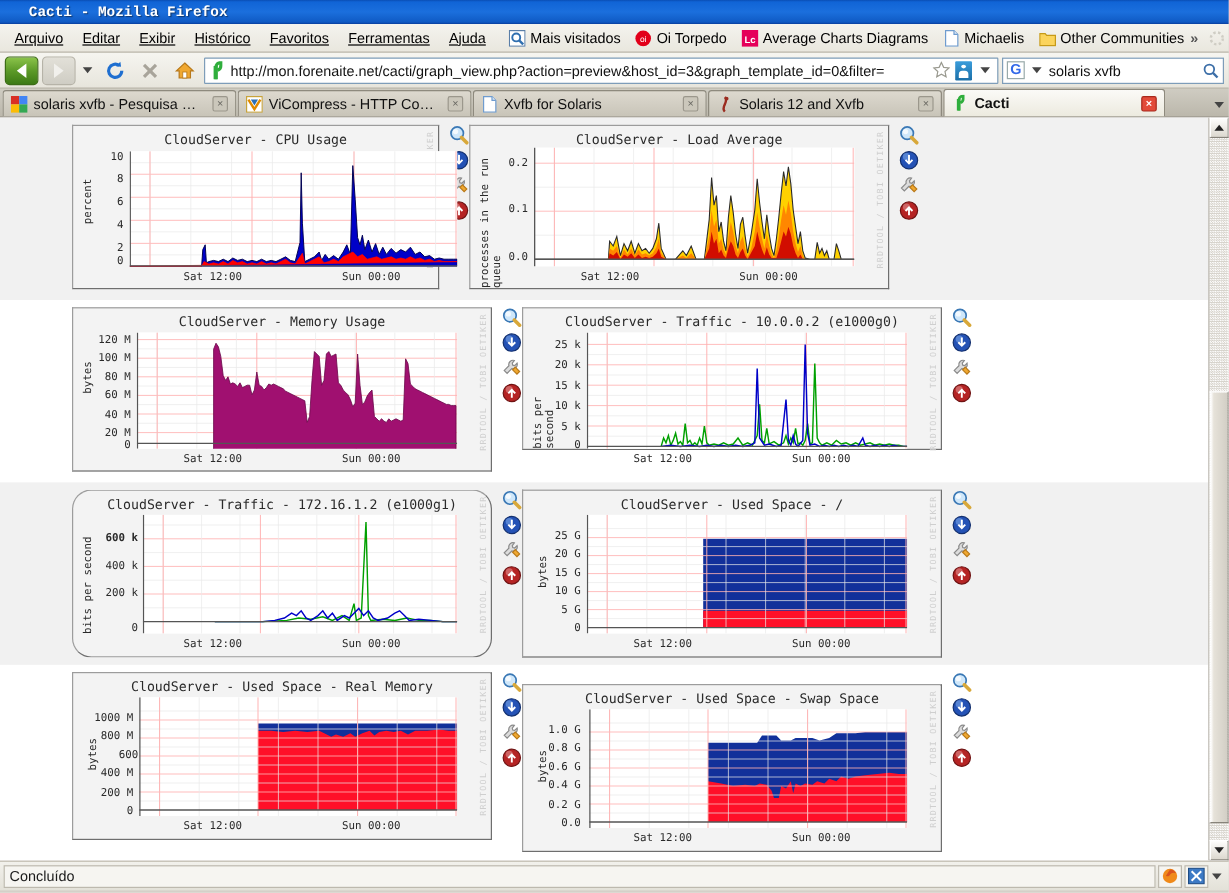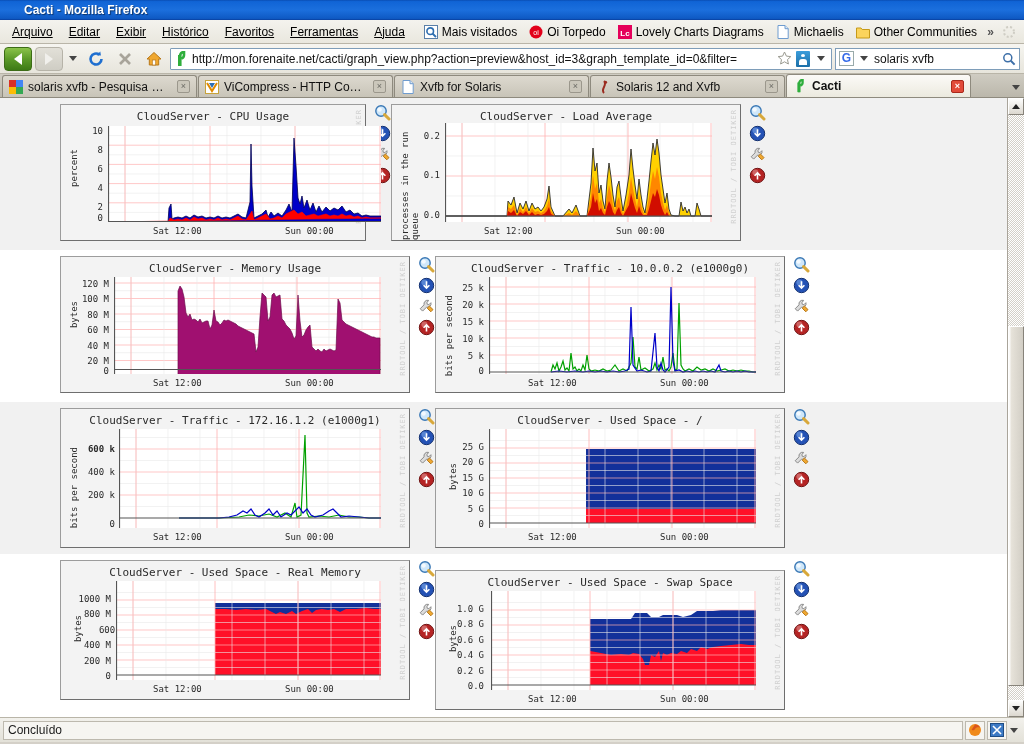--- a/index.html
+++ b/index.html
@@ -16,21 +16,21 @@
     background:linear-gradient(to bottom,#0a4eb4 0%,#1064d6 8%,#1b6fdd 50%,#0f5ac4 92%,#083d9c 100%);
     color:#fff; font-weight:bold; font-size:12px; padding:0 2px;
     position:relative;
   }
   #titlebar .ff-logo { width:16px; height:16px; margin:0 4px 0 2px; position:relative; flex:0 0 auto;}
   .ffmark {
     width:15px;height:15px;border-radius:50%;
     background:radial-gradient(circle at 40% 35%, #ffd24a 0%, #f59322 42%, #d95b12 70%, #9c3a08 100%);
     box-shadow:inset -1px -1px 1px rgba(0,0,0,.35);
   }
-  #titlebar .wtitle { text-shadow:1px 1px 1px rgba(0,0,0,.5); white-space:nowrap; }
+  #titlebar .wtitle { text-shadow:1px 1px 1px rgba(0,0,0,.5); white-space:nowrap;font-family:Liberation Mono, monospace; }
 
   
   #menubar {
     height:24px; display:flex; align-items:center;
     background:linear-gradient(to bottom,#f4f3ee 0%,#e9e7de 100%);
     border-bottom:1px solid #b9b5a8;
     font-size:12px; color:#000; padding-left:4px;
   }
   .menu-item { padding:3px 8px; white-space:nowrap; cursor:default; }
   .menu-item u { text-decoration:underline; }
@@ -216,21 +216,21 @@
         <circle cx="7" cy="7" r="6.5" fill="#e2001a"></circle>
         <text x="7" y="10" font-size="7" fill="#fff" text-anchor="middle" font-family="Liberation Sans, sans-serif">oi</text>
       </svg>
       <span>Oi Torpedo</span>
     </div>
     <div class="bm">
       <svg class="ic" viewBox="0 0 14 14">
         <rect x="0" y="0" width="14" height="14" fill="#e5005a"></rect>
         <text x="7" y="10.5" font-size="8" fill="#fff" text-anchor="middle" font-family="Liberation Sans, sans-serif" font-weight="bold">Lc</text>
       </svg>
-      <span>Lovely Charts Diagrams</span>
+      <span>Average Charts Diagrams</span>
     </div>
     <div class="bm">
       <svg class="ic" viewBox="0 0 14 14">
         <path d="M2 0.5h7l3.2 3.2v9.8H2z" fill="#fff" stroke="#6f9ccf"></path>
         <path d="M9 0.5v3.2h3.2" fill="#dce9f7" stroke="#6f9ccf"></path>
       </svg>
       <span>Michaelis</span>
     </div>
     <div class="bm">
       <svg class="ic" viewBox="0 0 14 14">
@@ -561,21 +561,21 @@
             <path d="M9.2 10.2l3.6 3.6 2.2-2.2-3.6-3.6z" fill="#f0a830" stroke="#b8791a"></path>
           </svg>
           <svg class="gicon-btn" viewBox="0 0 17 17">
             <circle cx="8.5" cy="8.5" r="7.2" fill="#b52424" stroke="#6f1313"></circle>
             <circle cx="6.4" cy="5.6" r="3" fill="#e08f8f" opacity="0.6"></circle>
             <path d="M8.5 12.4V6M5.6 8.8l2.9-2.9 2.9 2.9" stroke="#fff" stroke-width="1.6" fill="none"></path>
           </svg>
         </div>
       </div>
       <div class="gcell">
-        <div class="graph-box" style="width:350px;height:137px;">
+        <div class="graph-box" style="width:350px;height:119px;">
           <div class="wm">RRDTOOL / TOBI OETIKER</div>
           <div class="gtitle">CloudServer - Traffic - 10.0.0.2 (e1000g0)</div>
           <div class="ylabel" style="left:8px;top:38px;">bits per second</div>
           <div class="ytick" style="left:20px;top:26px;width:28px;">25 k</div>
           <div class="ytick" style="left:20px;top:43px;width:28px;">20 k</div>
           <div class="ytick" style="left:20px;top:60px;width:28px;">15 k</div>
           <div class="ytick" style="left:20px;top:77px;width:28px;">10 k</div>
           <div class="ytick" style="left:20px;top:94px;width:28px;">5 k</div>
           <div class="ytick" style="left:20px;top:109px;width:28px;">0</div>
           <div class="xtick" style="left:92px;top:121px;">Sat 12:00</div>
@@ -638,21 +638,21 @@
             <circle cx="6.4" cy="5.6" r="3" fill="#e08f8f" opacity="0.6"></circle>
             <path d="M8.5 12.4V6M5.6 8.8l2.9-2.9 2.9 2.9" stroke="#fff" stroke-width="1.6" fill="none"></path>
           </svg>
         </div>
       </div>
     </div>
 
     <div class="graph-row alt">
       <div class="gcell c1"></div>
       <div class="gcell">
-        <div class="graph-box" style="width:350px;height:140px;">
+        <div class="graph-box" style="width:350px;height:140px;border-radius:16px;">
           <div class="wm">RRDTOOL / TOBI OETIKER</div>
           <div class="gtitle">CloudServer - Traffic - 172.16.1.2 (e1000g1)</div>
           <div class="ylabel" style="left:8px;top:38px;">bits per second</div>
           <div class="ytick" style="left:20px;top:35px;width:34px;font-weight:bold;">600 k</div>
           <div class="ytick" style="left:20px;top:58px;width:34px;">400 k</div>
           <div class="ytick" style="left:20px;top:81px;width:34px;">200 k</div>
           <div class="ytick" style="left:20px;top:110px;width:34px;">0</div>
           <div class="xtick" style="left:92px;top:123px;">Sat 12:00</div>
           <div class="xtick" style="left:224px;top:123px;">Sun 00:00</div>
           <svg class="plot" style="left:58px;top:20px;width:262px;height:99px;" viewBox="0 0 262 99" preserveAspectRatio="none">

